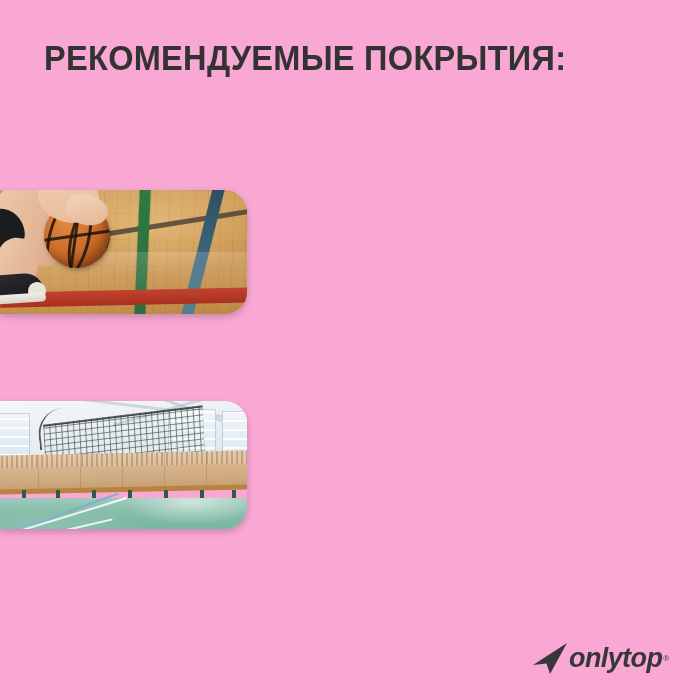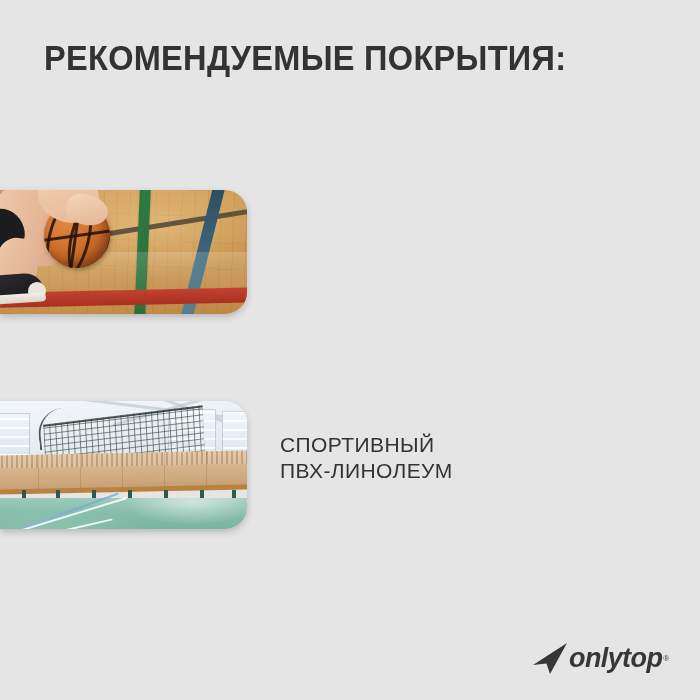--- a/index.html
+++ b/index.html
@@ -7,21 +7,21 @@
     padding: 0;
     background: #ffffff;
   }
   body {
     font-family: "Liberation Sans", sans-serif;
   }
   .canvas {
     position: relative;
     width: 700px;
     height: 700px;
-    background: #e5e5e5;
+    background: #f9a8d4;
     overflow: hidden;
   }
 
   
   .headline {
     position: absolute;
     left: 44px;
     top: 38px;
     font-family: "Liberation Sans", sans-serif;
     font-weight: bold;
@@ -404,22 +404,20 @@
       <div class="p2-leg" style="left:200px;"></div>
       <div class="p2-leg" style="left:232px;"></div>
       <div class="p2-floor"></div>
       <div class="p2-court-line p2-cl3"></div>
       <div class="p2-court-line p2-cl1"></div>
       <div class="p2-court-line p2-cl2"></div>
       <div class="p2-floor-sheen"></div>
     </div>
   </div>
 
-  <div class="label label-2">СПОРТИВНЫЙ
-ПВХ-ЛИНОЛЕУМ</div>
 
   <div class="logo">
     <svg width="40" height="34" viewBox="0 0 40 34" aria-hidden="true">
       <path d="M36 2 L2 24 L15.5 22.5 L19 33 Z" fill="#37373a"></path>
     </svg>
     <span class="logo-text">onlytop</span>
     <span class="logo-reg">®</span>
   </div>
 
 </div>

